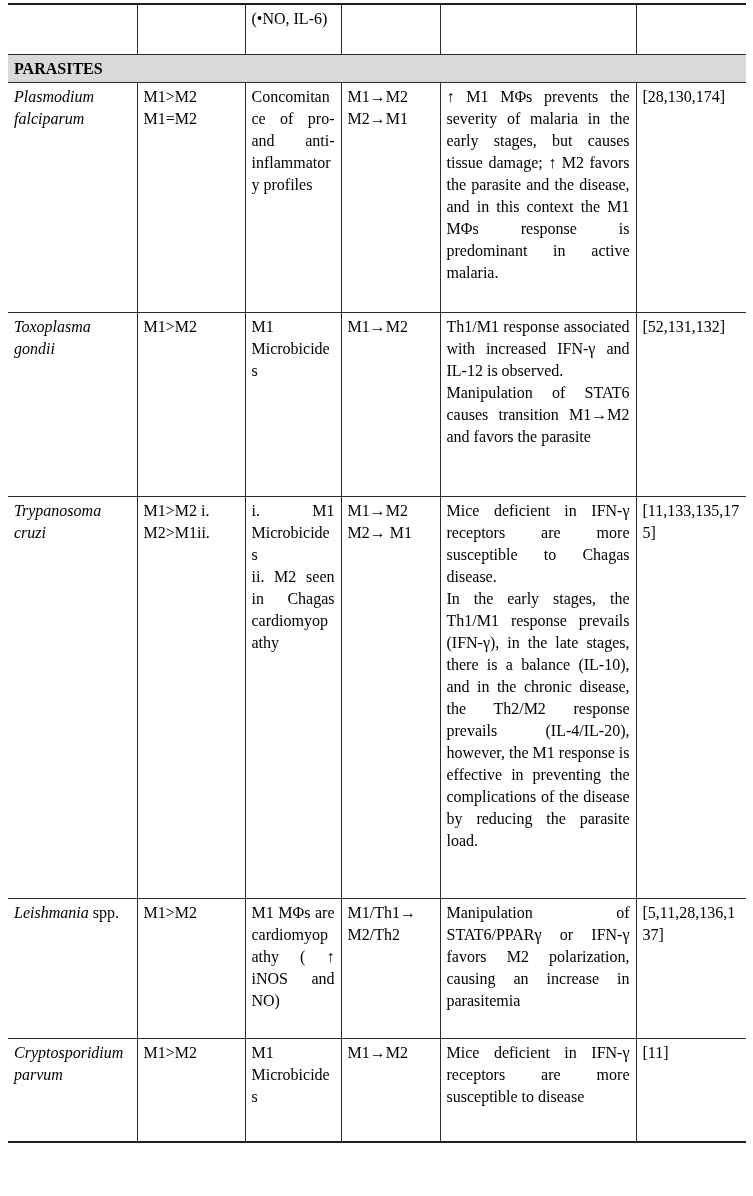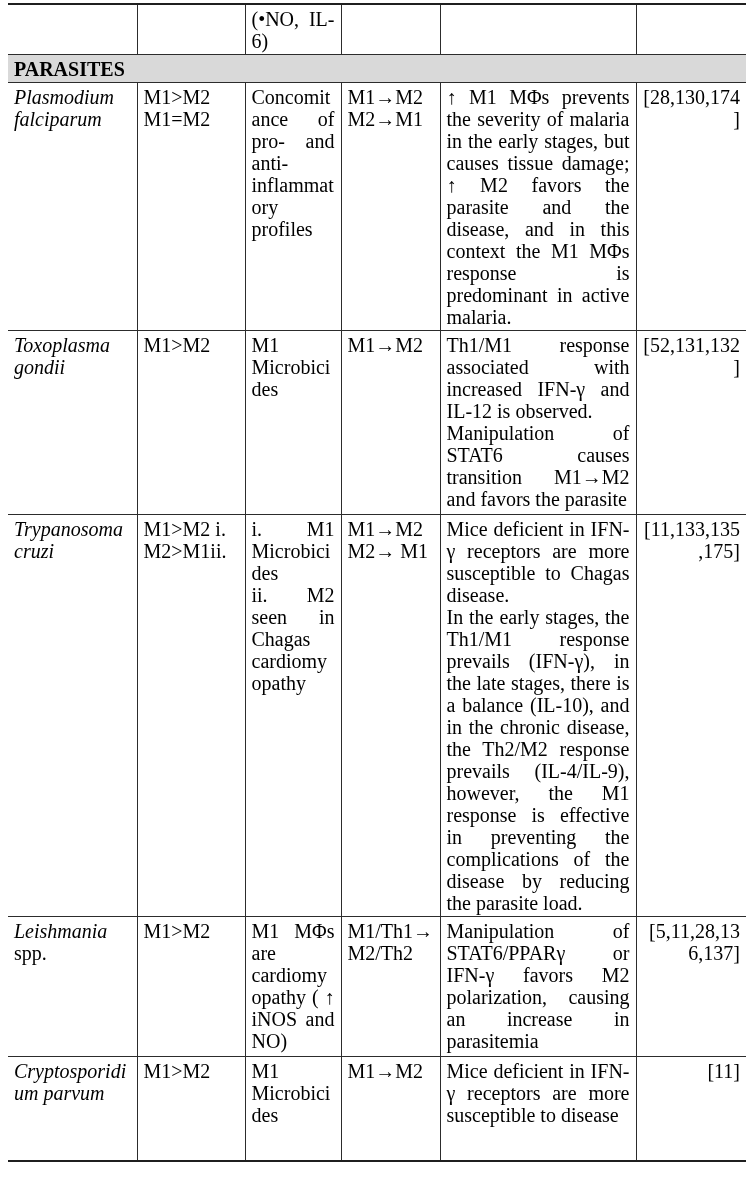--- a/index.html
+++ b/index.html
@@ -8,37 +8,37 @@
     padding:3px 7px 0 8px; background:#ffffff;
     font-family:"Liberation Serif","DejaVu Serif",serif;
     color:#000000;
   }
   table.ptable {
     border-collapse:collapse; table-layout:fixed; width:738px;
     border-top:2px solid #1f1f1f; border-bottom:2.5px solid #1f1f1f;
   }
   table.ptable td {
     vertical-align:top; padding:3px 6px 2px 6px;
-    font-size:20px; line-height:22px;
+    font-size:16px; line-height:22px;
     border-top:1px solid #2c2c2c; border-right:1px solid #2c2c2c;
     overflow-wrap:break-word; word-wrap:break-word;
   }
   table.ptable td:last-child { border-right:none;padding-left:6px; }
   tr.h-cont   { height:50px; }
   tr.h-sect   { height:24px; }
   tr.h-r0 { height:230px; } tr.h-r1 { height:65px; }
   tr.h-r2 { height:184px; } tr.h-r3 { height:402px; }
   tr.h-r4 { height:140px; } tr.h-r5 { height:104px; }
   td.c-species  { line-height:26px; padding-top:5px; }
   td.c-species .it { font-style:italic;margin-top:28px; }
   td.c-balance  { line-height:26px; white-space:pre-line; padding-top:4px; }
   td.c-profile  { text-align:justify; }
   td.c-trans    { line-height:24px; white-space:pre-line; padding-top:4px; }
   td.c-effect   { text-align:justify; }
-  td.c-refs     { line-height:24px;text-align:right; }
+  td.c-refs     { line-height:24px; }
   td.section-cell {
     background:#d9d9d9; font-weight:bold; border-right:none;
     padding:1px 8px; font-size:16.5px; line-height:21px;
   }
   .para { margin:0; }
 </style>
 </head>
 <body>
 
 <div class="page">
@@ -114,21 +114,21 @@
       <td class="c-balance">M1&gt;M2 i.
 M2&gt;M1ii.</td>
       <td class="c-profile">
         <div class="para">i. M1 Microbicides</div>
         <div class="para">ii. M2 seen in Chagas cardiomyopathy</div>
       </td>
       <td class="c-trans">M1→M2
 M2→ M1</td>
       <td class="c-effect">
         <div class="para">Mice deficient in IFN-γ receptors are more susceptible to Chagas disease.</div>
-        <div class="para">In the early stages, the Th1/M1 response prevails (IFN-γ), in the late stages, there is a balance (IL-10), and in the chronic disease, the Th2/M2 response prevails (IL-4/IL-9), however, the M1 response is effective in preventing the complications of the disease by reducing the parasite load.</div>
+        <div class="para">In the early stages, the Th1/M1 response prevails (IFN-γ), in the late stages, there is a balance (IL-10), and in the chronic disease, the Th2/M2 response prevails (IL-4/IL-20), however, the M1 response is effective in preventing the complications of the disease by reducing the parasite load.</div>
       </td>
       <td class="c-refs">[11,133,135,175]</td>
     </tr>
 
     <tr class="h-r4">
       <td class="c-species">
         <span class="it">Leishmania</span><span> spp.</span>
       </td>
       <td class="c-balance">M1&gt;M2</td>
       <td class="c-profile">

